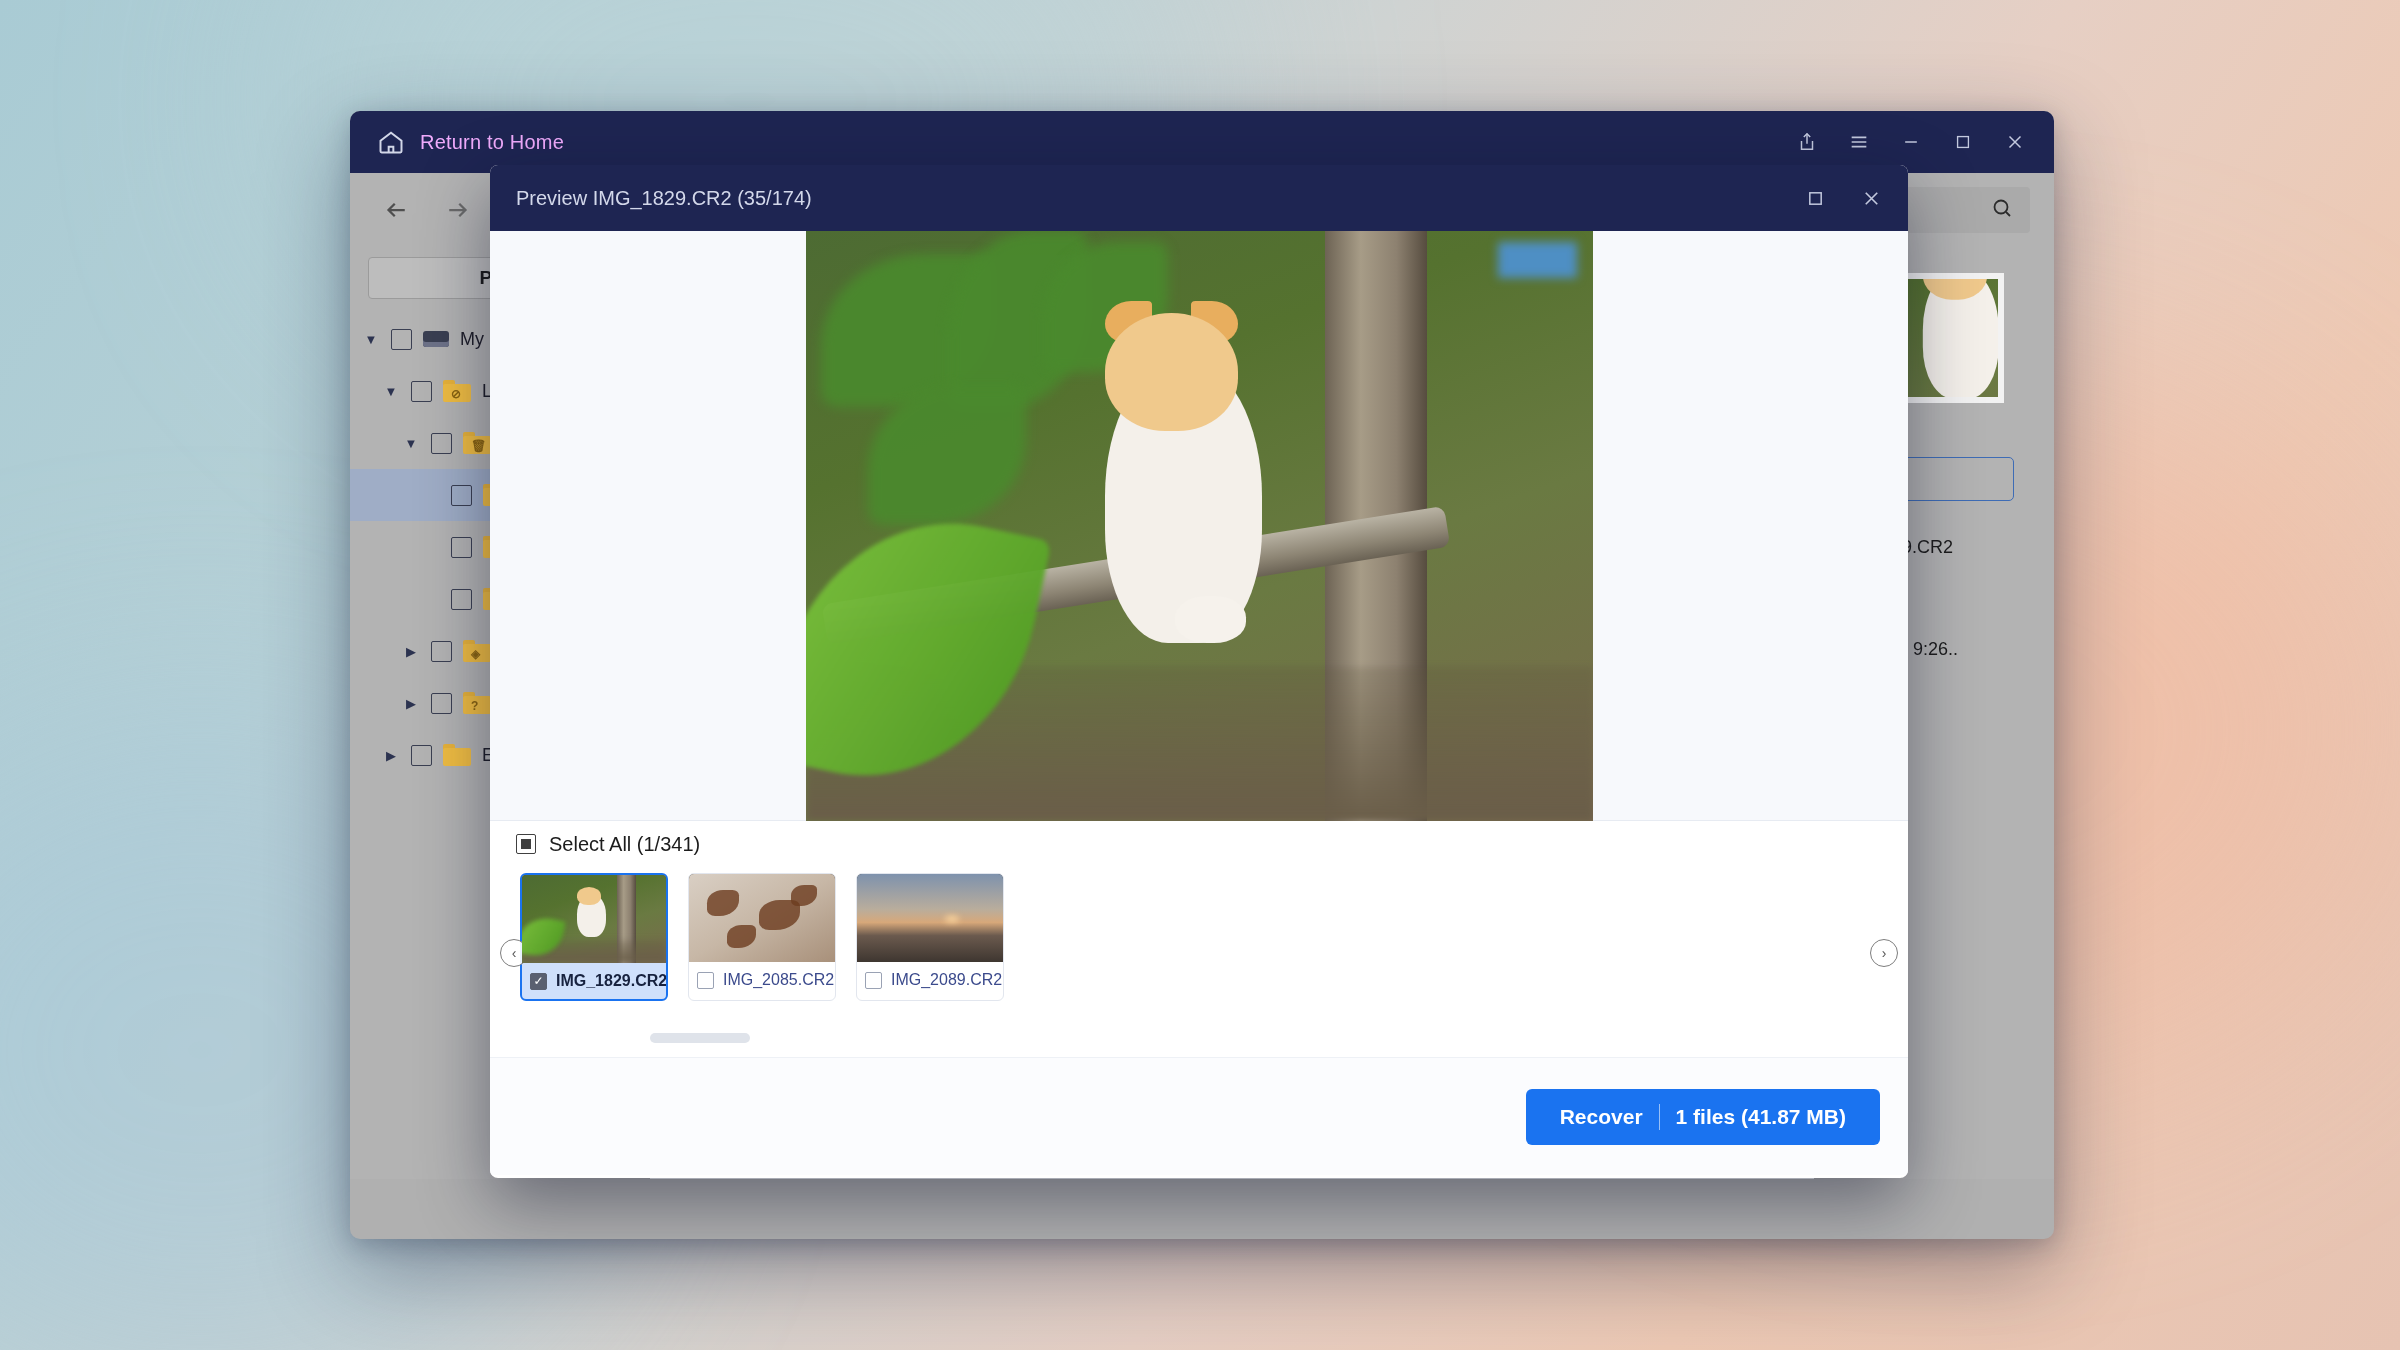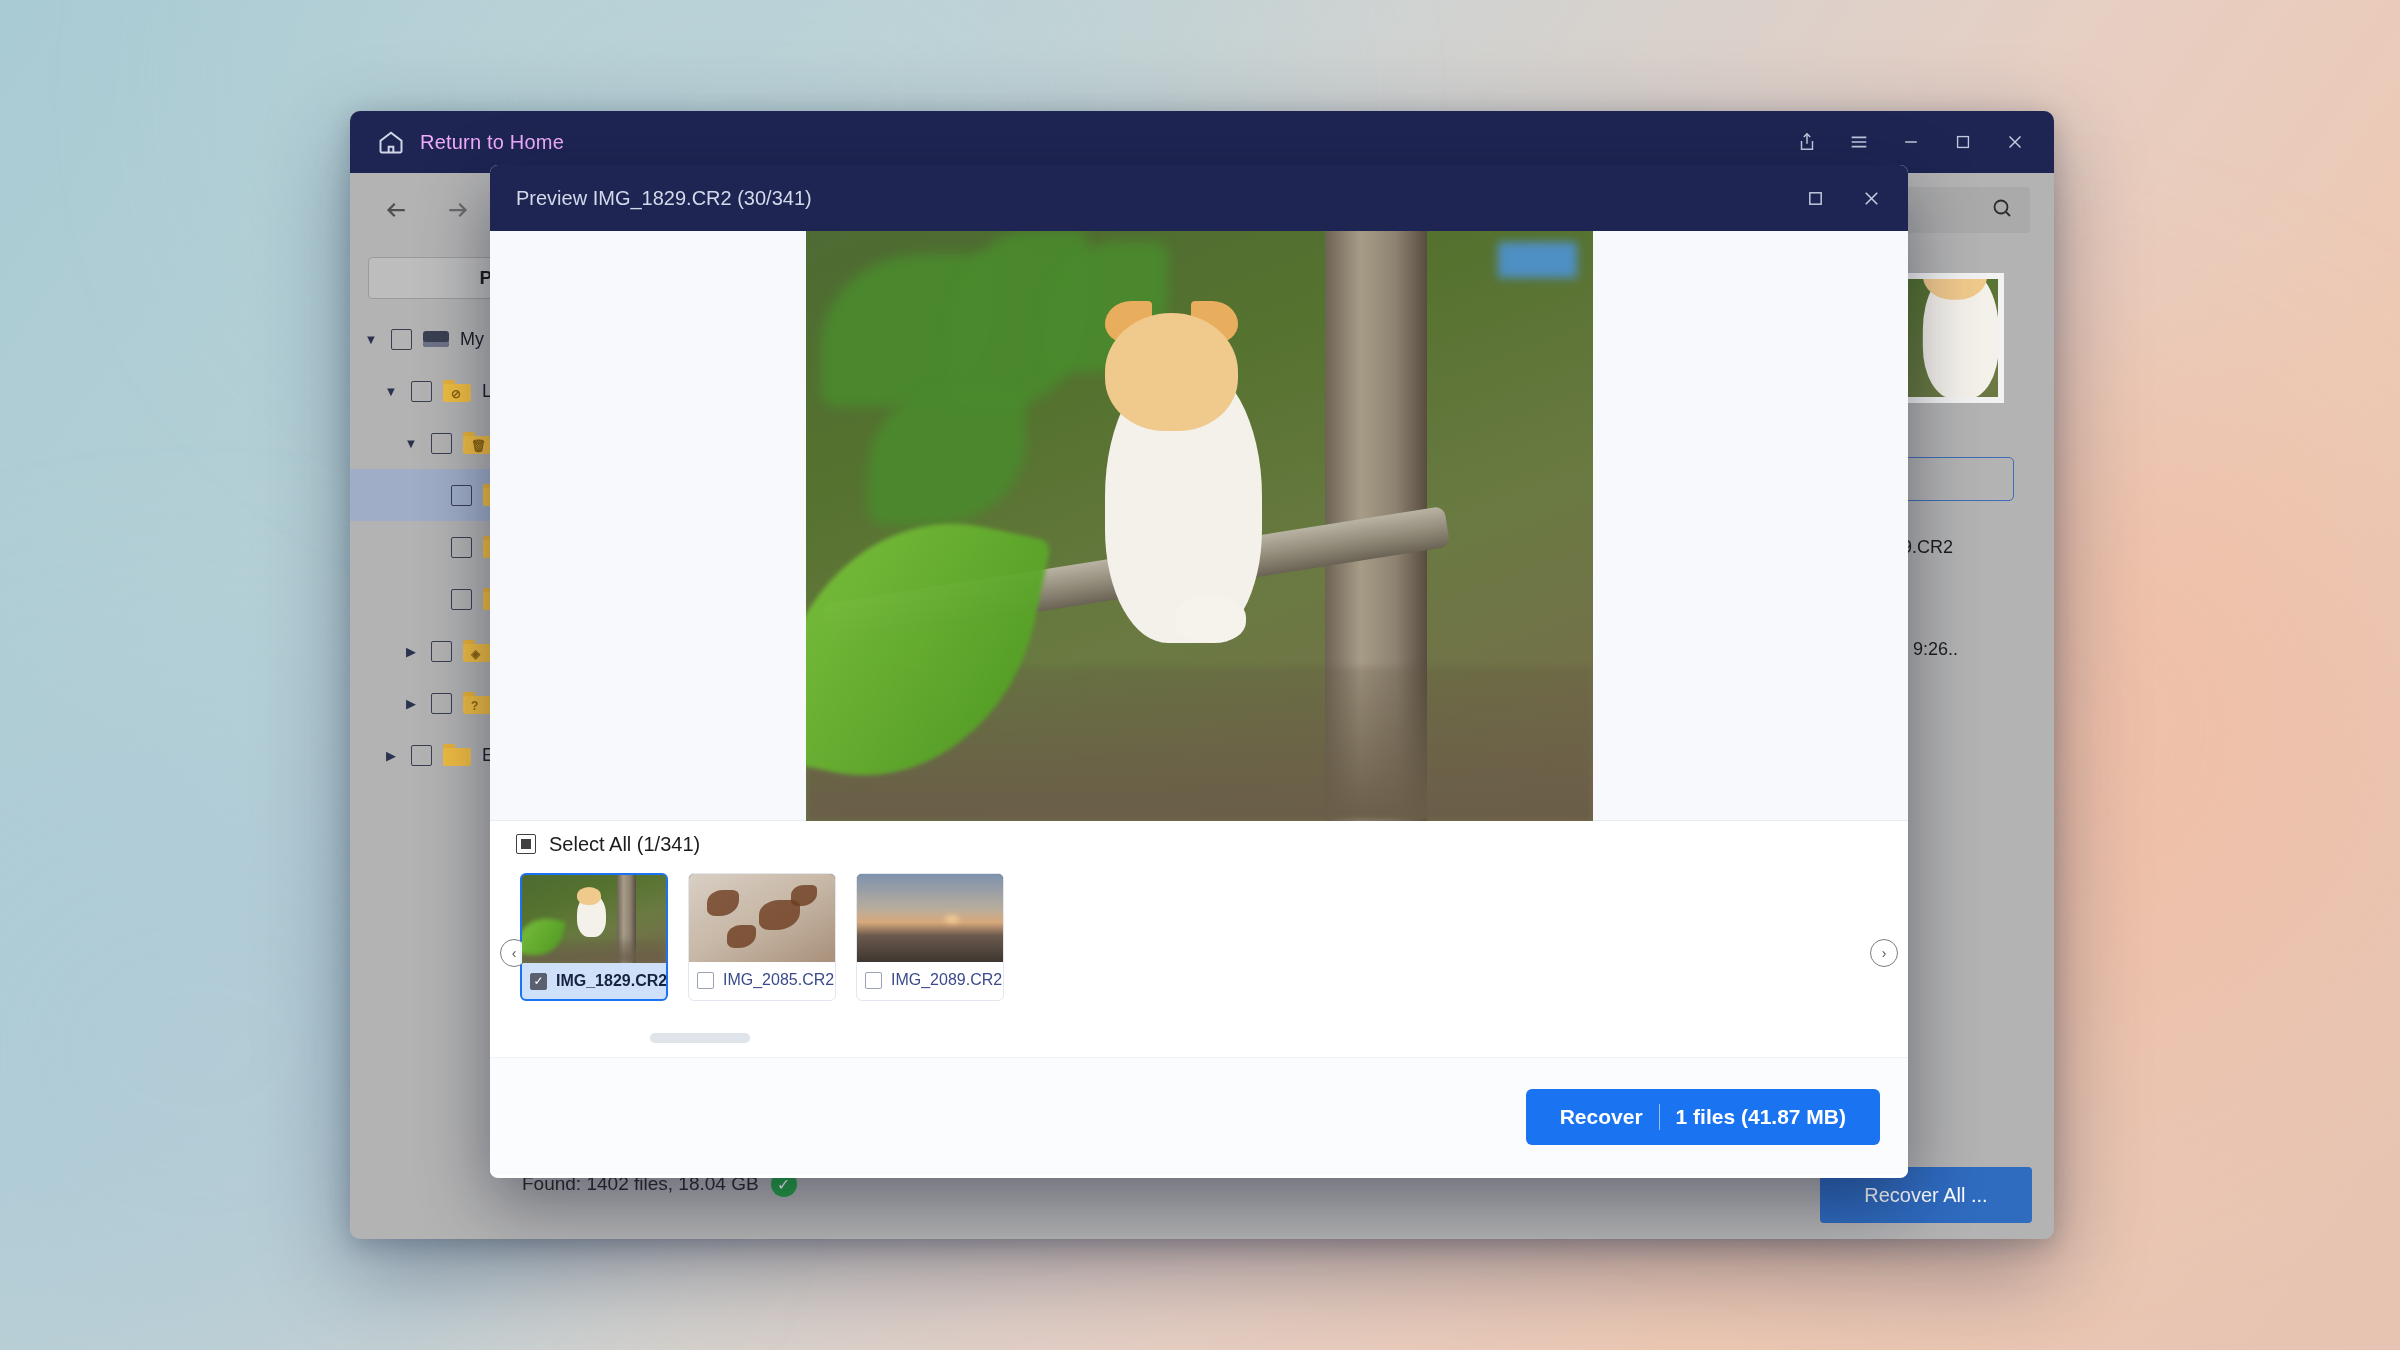--- a/index.html
+++ b/index.html
@@ -397,35 +397,25 @@
       <div class="rp-preview-btn">iew</div>
       <div class="rp-meta">
         <div>IMG_1829.CR2</div>
         <div>22.41 MB</div>
         <div>6/21/2015 9:26..</div>
         <div>CR2 File</div>
       </div>
     </div>
   </div>
 
-  <div class="app-status">
-    <div class="status-txt">
-      <div class="status-line1">Scan completed</div>
-      <div class="status-line2">
-        <span>Found: 1402 files, 18.04 GB</span>
-        <span class="check-badge">✓</span>
-      </div>
-    </div>
-    <div class="recover-all">Recover All ...</div>
-  </div>
 </div>
 
 <div class="modal">
   <div class="modal-head">
-    <div class="modal-title">Preview IMG_1829.CR2 (30/341)</div>
+    <div class="modal-title">Preview IMG_1829.CR2 (35/174)</div>
     <div class="modal-head-btns">
       <div class="mh-btn">
         <svg viewBox="0 0 24 24" width="21" height="21" fill="none" stroke="#c3c9de" stroke-width="1.7">
             <rect x="5.5" y="5.5" width="13" height="13"></rect>
           </svg>
       </div>
       <div class="mh-btn">
         <svg viewBox="0 0 24 24" width="23" height="23" stroke="#c3c9de" stroke-width="1.7">
             <path d="M6 6 L18 18 M18 6 L6 18"></path>
           </svg>

